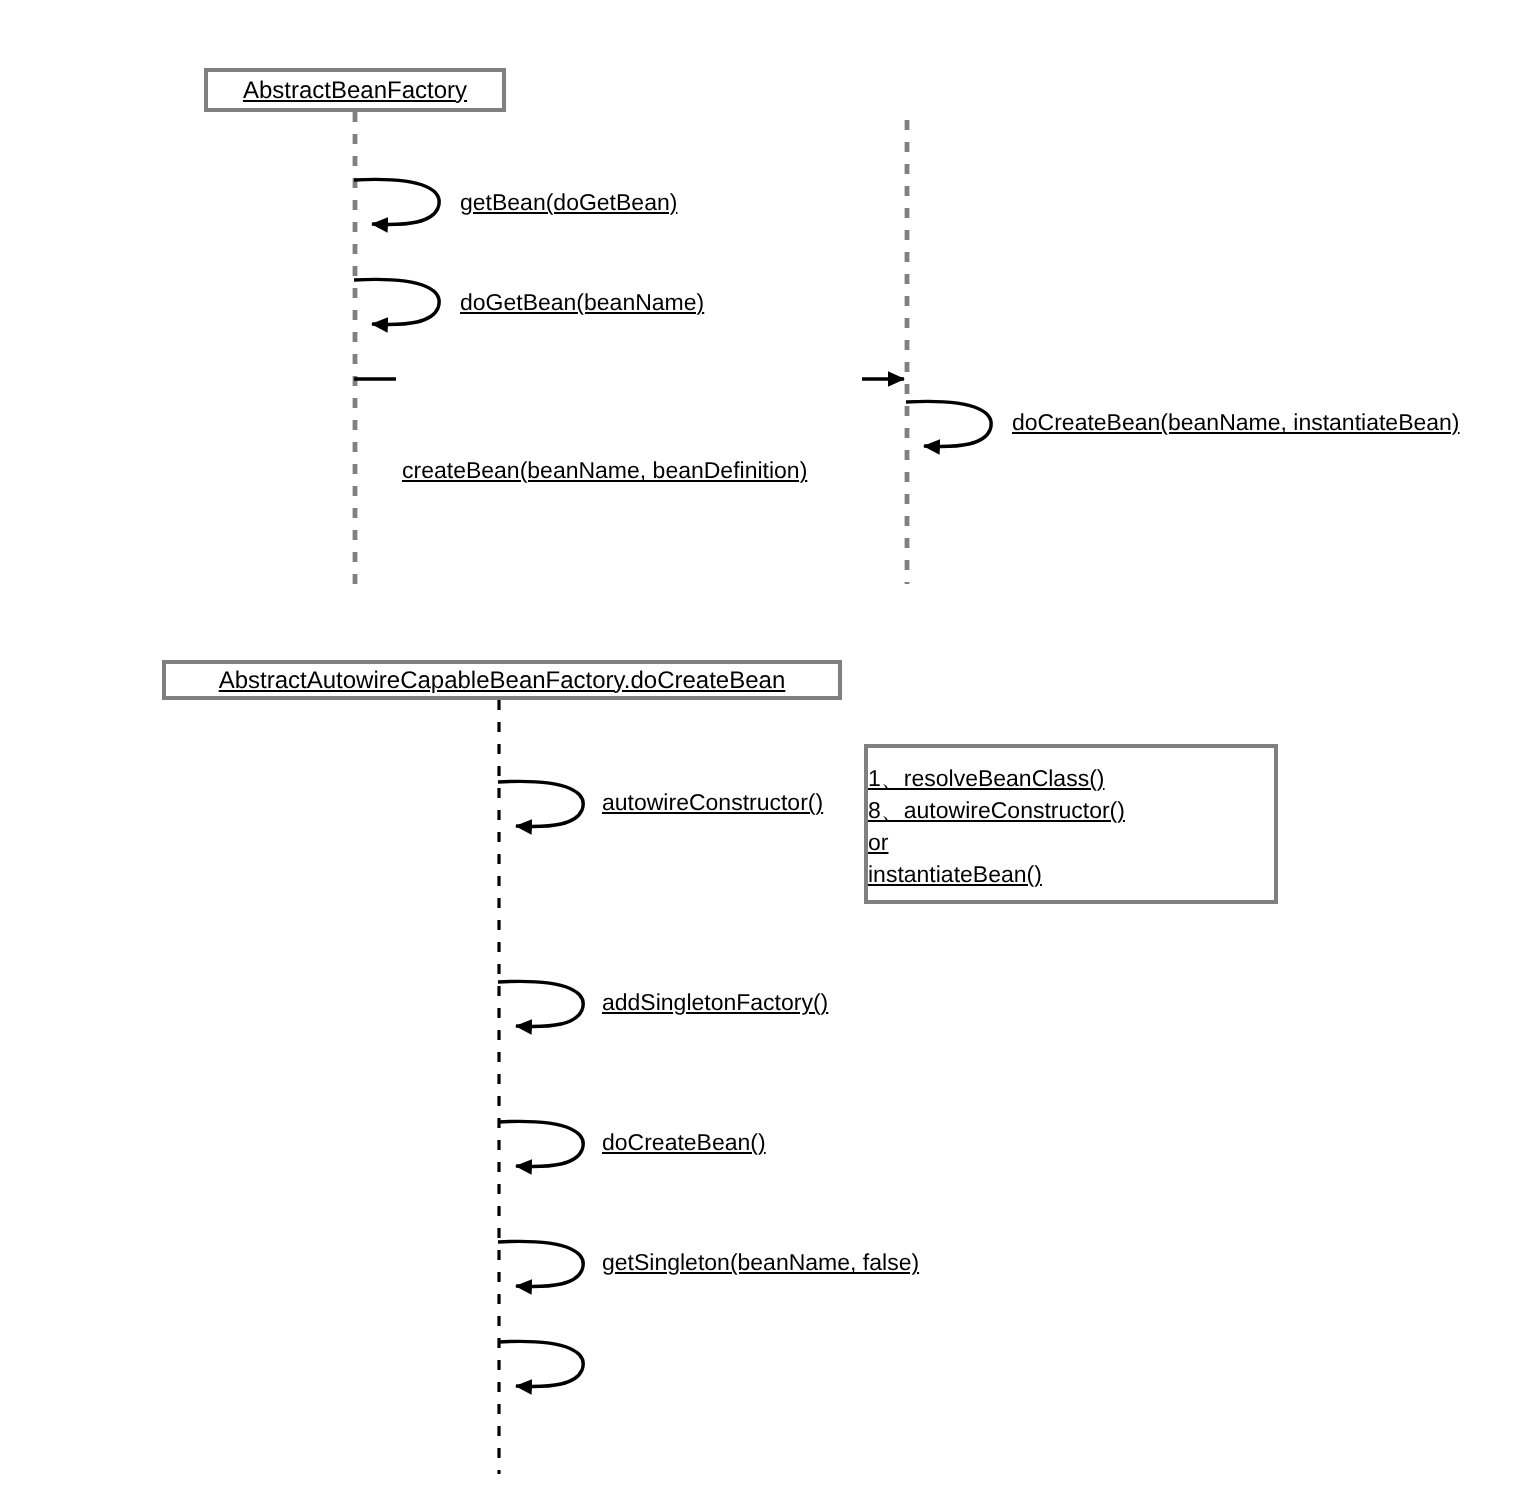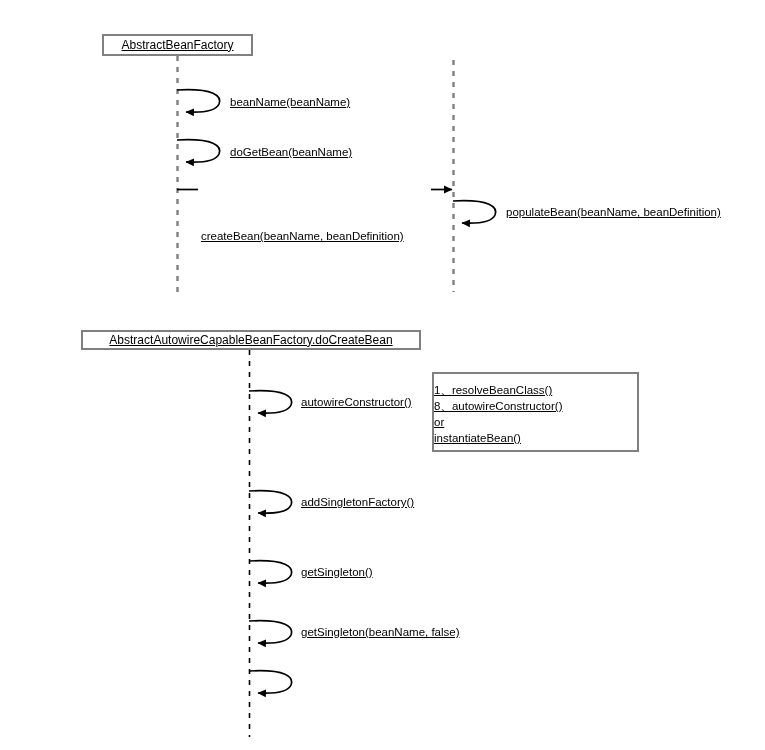--- a/index.html
+++ b/index.html
@@ -107,37 +107,37 @@
     <path d="M249,621 C286,619 294,627 291,635 C288,642 277,644 258,643" fill="none" stroke="#000000" stroke-width="1.7" marker-end="url(#arrowFilled)"></path>
 
     <path d="M249,671 C286,669 294,677 291,685 C288,692 277,694 258,693" fill="none" stroke="#000000" stroke-width="1.7" marker-end="url(#arrowFilled)"></path>
   </svg>
 
   <div class="participant-box" style="left:102px; top:34px; width:151px; height:22px;">
     <span class="participant-label">AbstractBeanFactory</span>
   </div>
 
 
-  <div class="msg-label" style="left:230px; top:95px;">beanName(beanName)</div>
+  <div class="msg-label" style="left:230px; top:95px;">getBean(doGetBean)</div>
 
   <div class="msg-label" style="left:230px; top:145px;">doGetBean(beanName)</div>
 
   <div class="msg-label" style="left:201px; top:182px; background:#ffffff;margin-top:47px;">createBean(beanName, beanDefinition)</div>
 
-  <div class="msg-label" style="left:506px; top:205px;">populateBean(beanName, beanDefinition)</div>
+  <div class="msg-label" style="left:506px; top:205px;">doCreateBean(beanName, instantiateBean)</div>
 
   <div class="participant-box" style="left:81px; top:330px; width:340px; height:20px;">
     <span class="participant-label">AbstractAutowireCapableBeanFactory.doCreateBean</span>
   </div>
 
   <div class="msg-label" style="left:301px; top:395px;">autowireConstructor()</div>
 
   <div class="msg-label" style="left:301px; top:495px;">addSingletonFactory()</div>
 
-  <div class="msg-label" style="left:301px; top:565px;">getSingleton()</div>
+  <div class="msg-label" style="left:301px; top:565px;">doCreateBean()</div>
 
   <div class="msg-label" style="left:301px; top:625px;text-align:center;">getSingleton(beanName, false)</div>
 
 
   <div class="note-box" style="left:432px; top:372px; width:207px; height:80px;">
     <span class="note-line">1、resolveBeanClass()</span>
     <span class="note-line">8、autowireConstructor()</span>
     <span class="note-line">or</span>
     <span class="note-line">instantiateBean()</span>
   </div>

